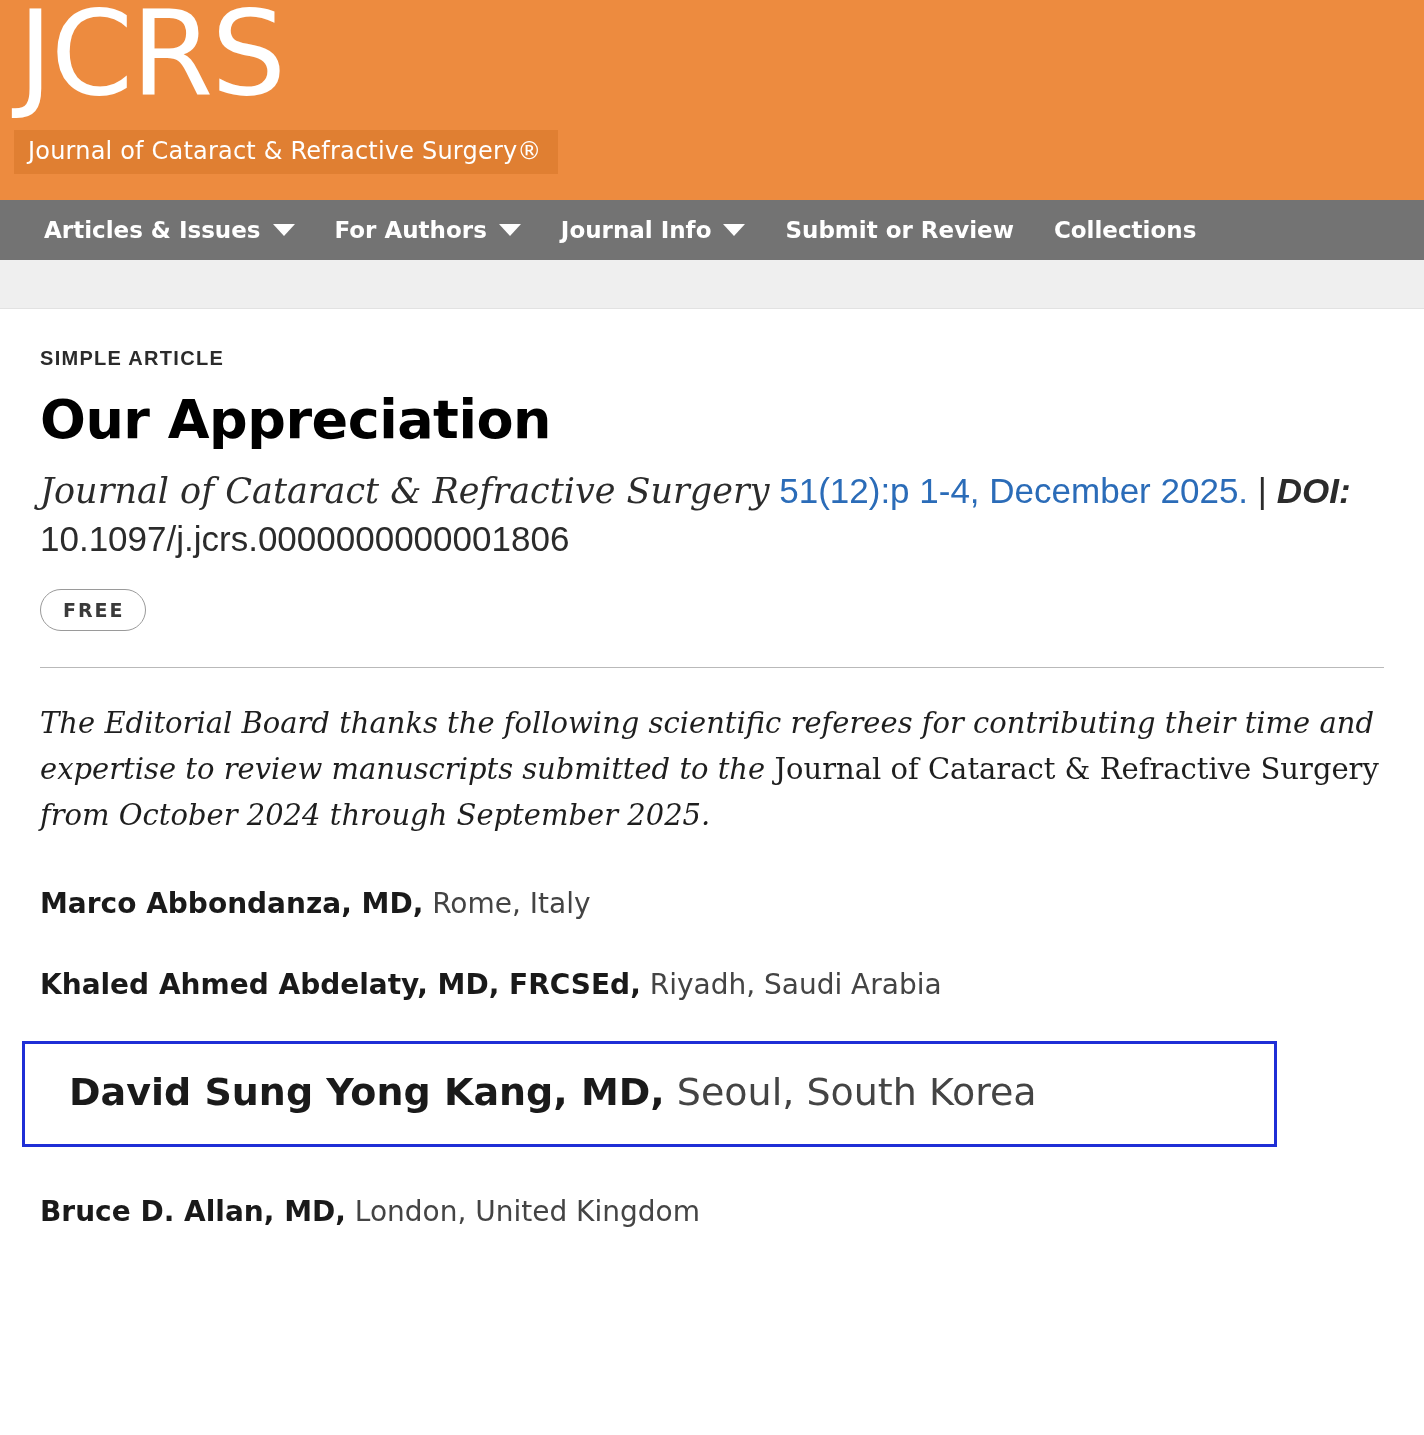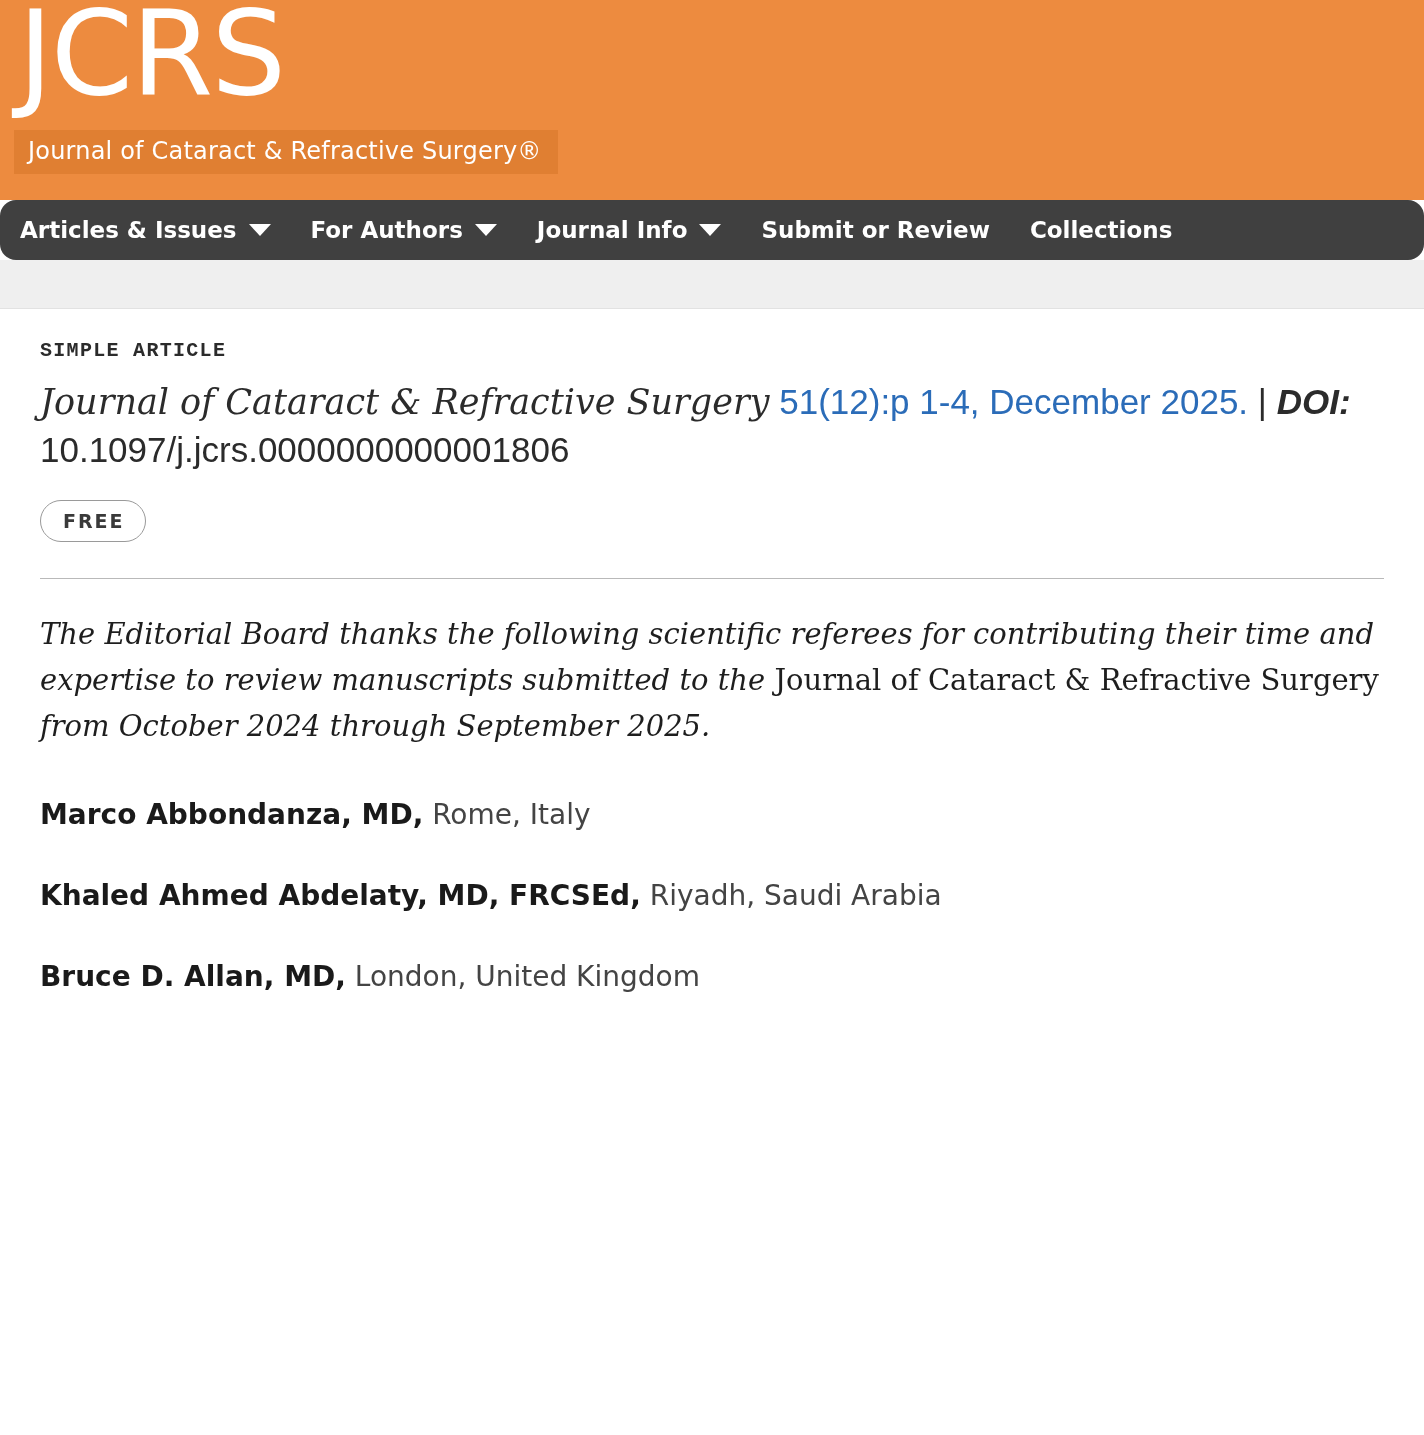--- a/index.html
+++ b/index.html
@@ -40,27 +40,26 @@
     background: #e07f32;
     color: #ffffff;
     font-family: "DejaVu Sans", sans-serif;
     font-size: 24px;
     letter-spacing: 0.2px;
     padding: 7px 16px 9px 14px;
   }
 
   
   .navbar {
-    background: #404040;
+    background: #737373;
     height: 60px;
     display: flex;
     align-items: center;
-    padding-left: 20px;
+    padding-left: 44px;
     box-sizing: border-box;
-    border-radius: 16px;
   }
   .nav-item {
     display: flex;
     align-items: center;
     color: #ffffff;
     font-size: 23px;
     font-weight: bold;
     font-family: "DejaVu Sans", sans-serif;
     margin-right: 40px;
     cursor: pointer;
@@ -82,26 +81,26 @@
     background: #efefef;
     height: 48px;
     border-bottom: 1px solid #e2e2e2;
   }
 
   
   .article {
     padding: 30px 40px 0 40px;
   }
   .kicker {
-    font-family: Liberation Mono, monospace;
+    font-family: Liberation Sans, sans-serif;
     font-size: 20px;
     font-weight: bold;
     letter-spacing: 1.3px;
     color: #2b2b2b;
-    margin-top: 0;
+    margin-top: 8px;
   }
   .title {
     font-family: "DejaVu Sans", sans-serif;
     font-size: 54px;
     font-weight: bold;
     color: #000000;
     margin: 18px 0 10px 0;
     letter-spacing: -0.5px;
   }
   .citation {
@@ -201,20 +200,21 @@
     <span>Collections</span>
   </div>
 </nav>
 
 <div class="substrip"></div>
 
 <main class="article">
 
   <div class="kicker">SIMPLE ARTICLE</div>
 
+  <h1 class="title">Our Appreciation</h1>
 
   <div class="citation">
     <span class="jname">Journal of Cataract &amp; Refractive Surgery</span>
     <a class="vol" href="#">51(12):p 1-4, December 2025.</a>
     <span>|</span>
     <span class="doi-label">DOI:</span>
     <span>10.1097/j.jcrs.0000000000001806</span>
   </div>
 
   <div class="badges">
@@ -230,20 +230,24 @@
   <div class="referee">
     <span class="nm">Marco Abbondanza, MD,</span>
     <span>Rome, Italy</span>
   </div>
 
   <div class="referee">
     <span class="nm">Khaled Ahmed Abdelaty, MD, FRCSEd,</span>
     <span>Riyadh, Saudi Arabia</span>
   </div>
 
+  <div class="referee highlighted">
+    <span class="nm">David Sung Yong Kang, MD,</span>
+    <span>Seoul, South Korea</span>
+  </div>
 
   <div class="referee">
     <span class="nm">Bruce D. Allan, MD,</span>
     <span>London, United Kingdom</span>
   </div>
 
 
 </main>
 
 </body></html>

